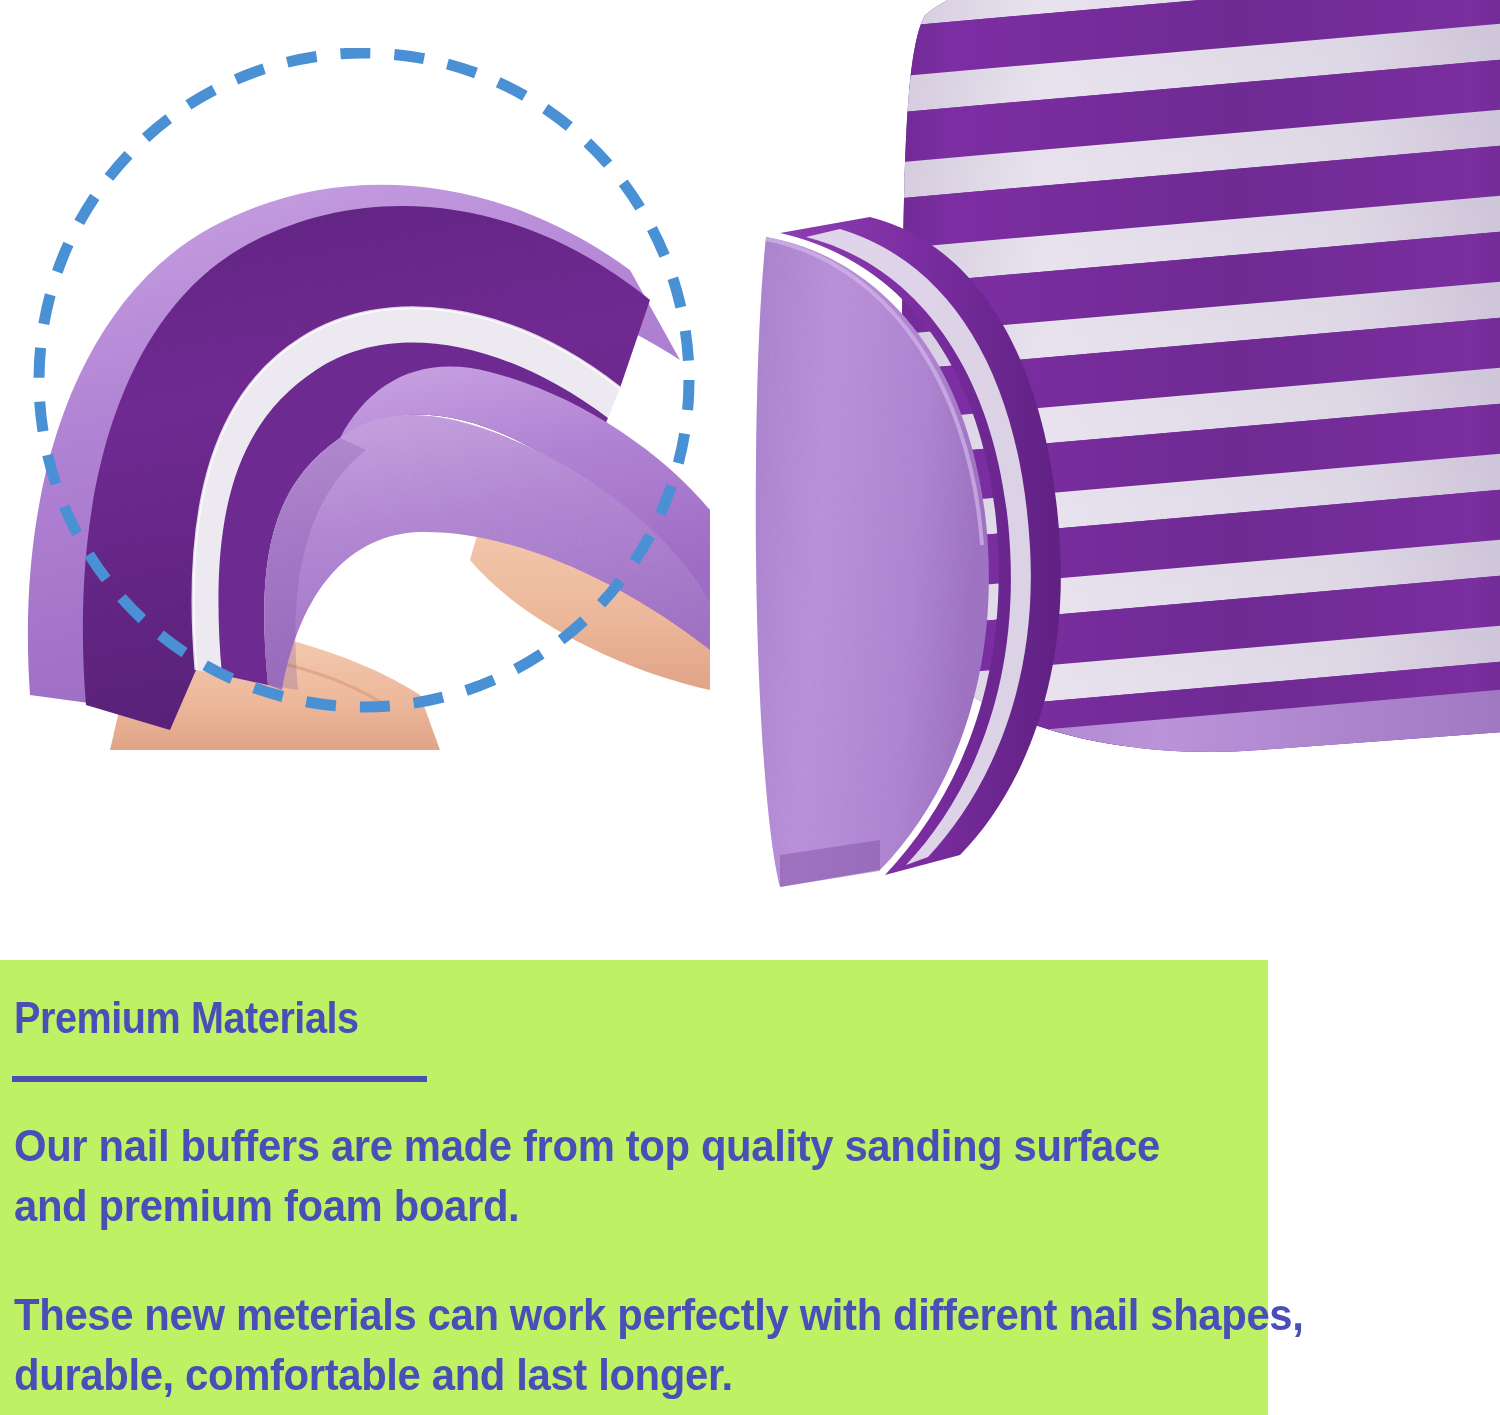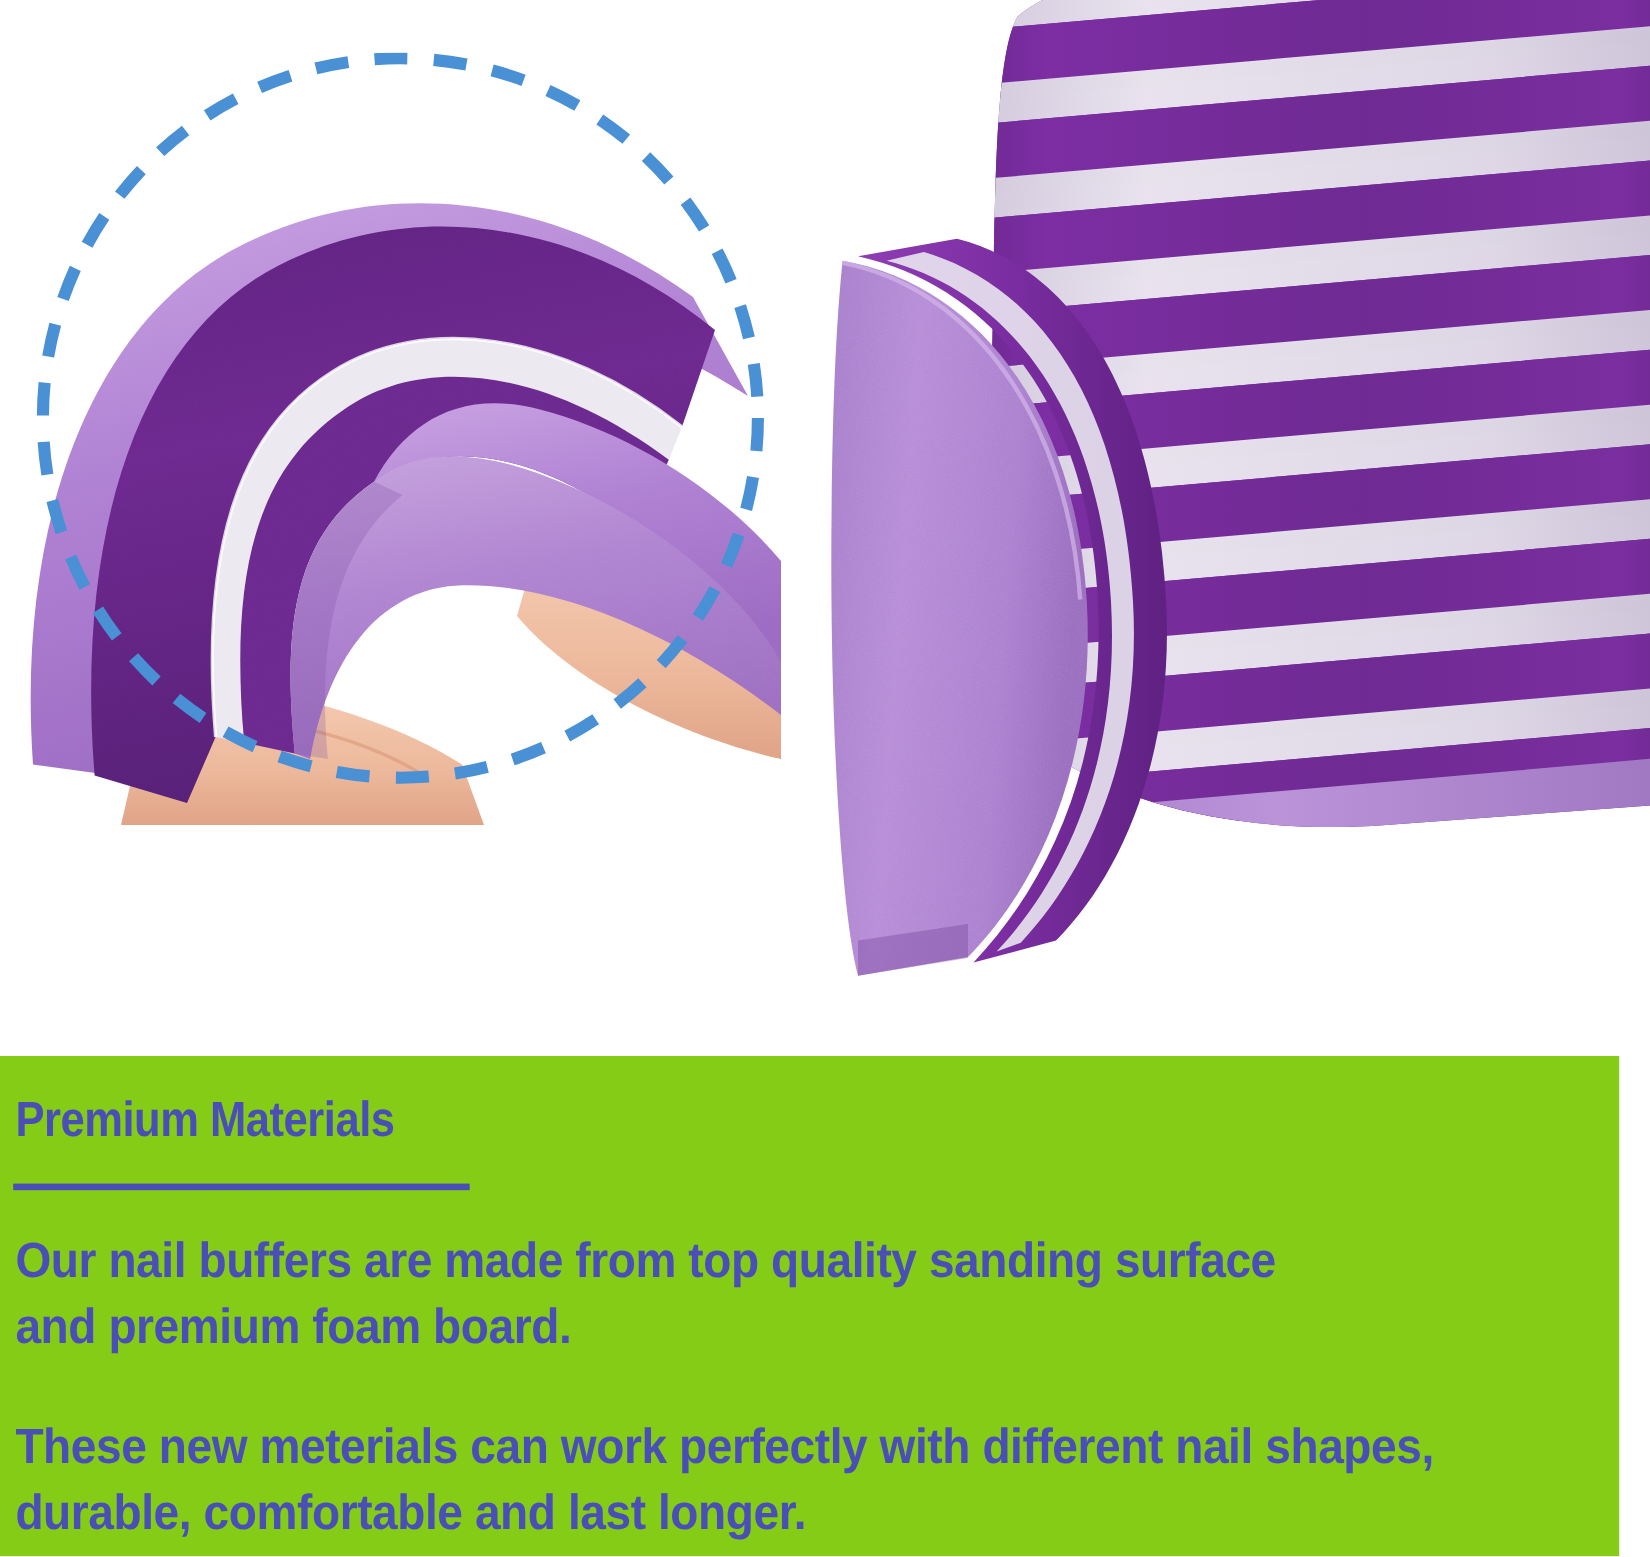--- a/index.html
+++ b/index.html
@@ -72,23 +72,23 @@
     width: 420px;
     height: 700px;
     z-index: 30;
   }
 
   
   #text-block {
     position: absolute;
     left: 0;
     top: 960px;
-    width: 1472px;
+    width: 1268px;
     height: 455px;
-    background: #84cc16;
+    background: #bef264;
   }
 
   .heading {
     position: absolute;
     left: 14px;
     top: 32px;
     font-size: 45px;
     font-weight: bold;
     color: #4a4fb8;
     letter-spacing: -0.5px;

